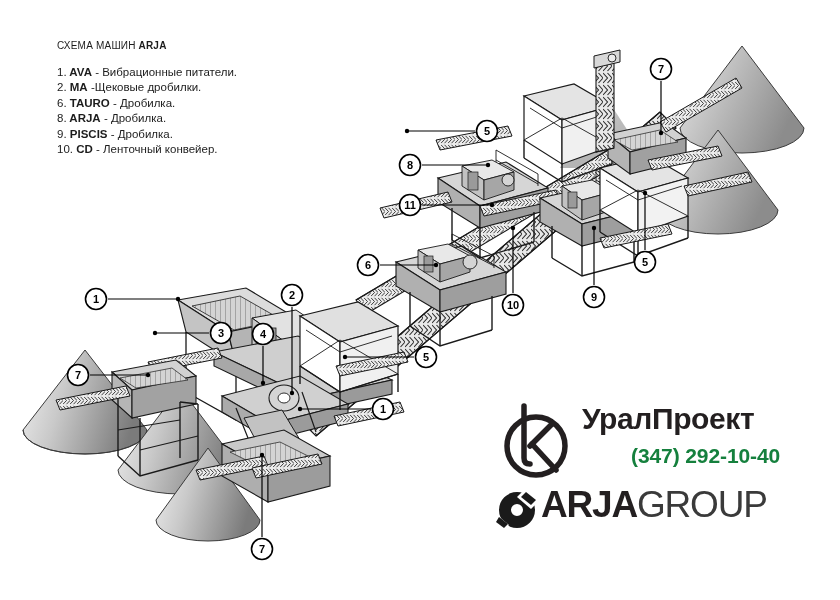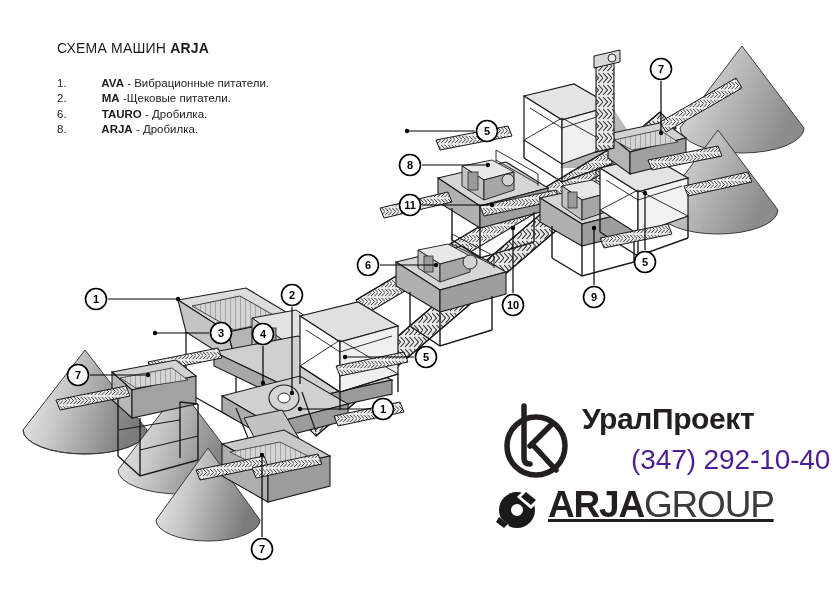--- a/index.html
+++ b/index.html
@@ -24,38 +24,37 @@
   }
 
   
   #legend {
     position: absolute;
     left: 57px;
     top: 40px;
     width: 320px;
   }
   #legend-title {
-    font-size: 14px;
+    font-size: 10px;
     letter-spacing: 0.2px;
     color: #1c1c1c;
-    margin-bottom: 20px;
+    margin-bottom: 14px;
     white-space: nowrap;
   }
   #legend-title .brand {
     font-weight: bold;
   }
   .legend-item {
     font-size: 11.5px;
     line-height: 15.4px;
     color: #1c1c1c;
     white-space: nowrap;
   }
   .legend-item .code {
     font-weight: bold;
-    margin-left: 32px;
   }
 
   
   #uralproekt-logo {
     position: absolute;
     left: 500px;
     top: 398px;
     width: 300px;
     height: 86px;
   }
@@ -70,47 +69,46 @@
     font-size: 30px;
     font-weight: bold;
     color: #231f20;
     letter-spacing: -0.4px;
     white-space: nowrap;
   }
   #uralproekt-phone {
     position: absolute;
     left: 131px;
     top: 46px;
-    font-size: 28px;
-    font-weight: normal;
-    color: #4c1d95;
+    font-size: 21px;
+    font-weight: bold;
+    color: #15803d;
     letter-spacing: -0.1px;
     white-space: nowrap;
   }
 
   #arja-logo {
     position: absolute;
     left: 495px;
     top: 487px;
     width: 300px;
     height: 46px;
   }
   #arja-mark {
     position: absolute;
     left: 0; top: 2px;
   }
   #arja-wordmark {
     position: absolute;
-    left: 53px;
+    left: 46px;
     top: -3px;
     font-size: 37px;
     letter-spacing: -1.2px;
     white-space: nowrap;
     color: #231f20;
-    text-decoration: underline;
   }
   #arja-wordmark .bold { font-weight: bold; }
   #arja-wordmark .light { font-weight: normal; color: #3a3a3a; }
 
   
   #diagram {
     position: absolute;
     left: 0; top: 0;
     width: 840px;
     height: 600px;
@@ -463,23 +461,25 @@
         </g>
       </g>
   </svg>
 
   <div id="legend">
     <div id="legend-title">
       <span>СХЕМА МАШИН </span><span class="brand">ARJA</span>
     </div>
     <div id="legend-list">
         <div class="legend-item"><span>1.</span><span class="code"> AVA</span><span> - Вибрационные питатели.</span></div>
-        <div class="legend-item"><span>2.</span><span class="code"> MA</span><span> -Щековые питатели.</span></div>
+        <div class="legend-item"><span>2.</span><span class="code"> MA</span><span> -Щековые дробилки.</span></div>
         <div class="legend-item"><span>6.</span><span class="code"> TAURO</span><span> - Дробилка.</span></div>
         <div class="legend-item"><span>8.</span><span class="code"> ARJA</span><span> - Дробилка.</span></div>
+        <div class="legend-item"><span>9.</span><span class="code"> PISCIS</span><span> - Дробилка.</span></div>
+        <div class="legend-item"><span>10.</span><span class="code"> CD</span><span> - Ленточный конвейер.</span></div>
       </div>
   </div>
 
   <div id="uralproekt-logo">
     <svg id="uralproekt-mark" width="72" height="80" viewBox="0 0 72 80">
       <circle cx="36" cy="46" r="29" fill="none" stroke="#231f20" stroke-width="5.5"></circle>
       <path d="M24 6 L24 58 Q24 64 30 64 L30 64" fill="none" stroke="#231f20" stroke-width="5.5" stroke-linecap="round"></path>
       <path d="M30 46 L52 24" fill="none" stroke="#231f20" stroke-width="5.5" stroke-linecap="round"></path>
       <path d="M32 44 L56 70" fill="none" stroke="#231f20" stroke-width="5.5" stroke-linecap="round"></path>
     </svg>

